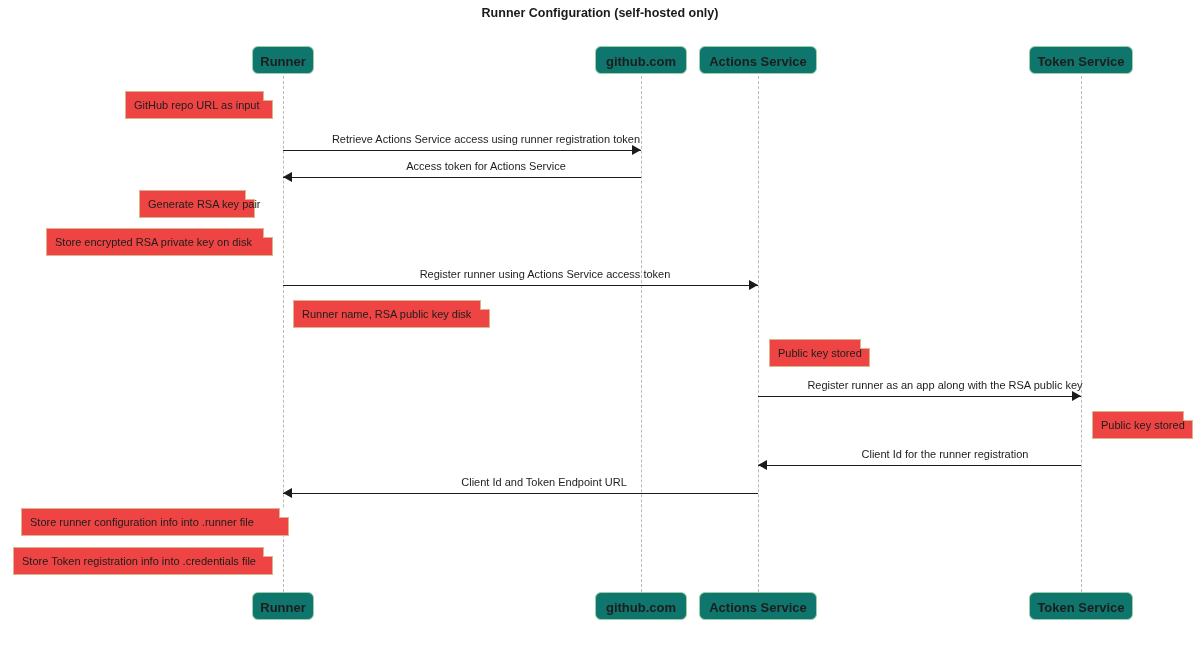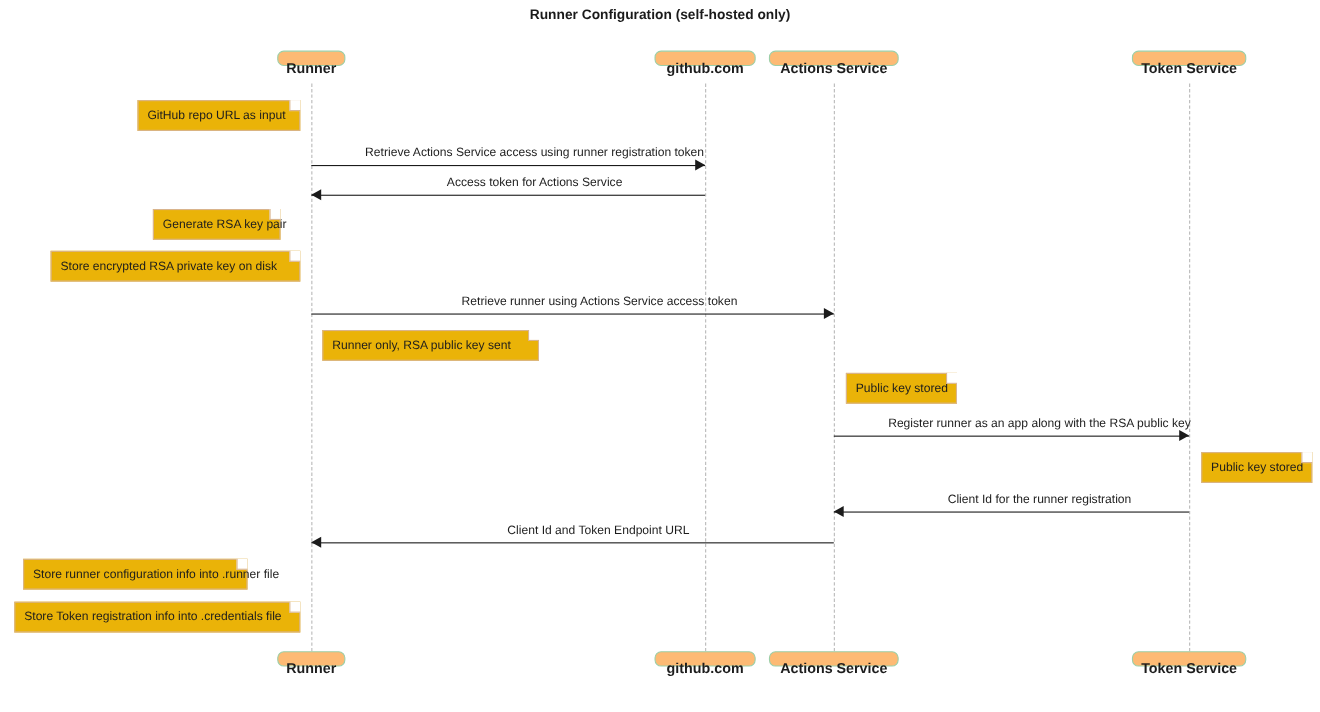--- a/index.html
+++ b/index.html
@@ -29,35 +29,35 @@
     color: #1a1a1a;
   }
   .lifeline {
     position: absolute;
     width: 0;
     border-left: 1px dashed #b9b9b9;
   }
   .actor {
     position: absolute;
     box-sizing: border-box;
-    background: #fdba74;
+    background: #0f766e;
     border: 1px solid #9ccfa8;
     border-radius: 6px;
     color: #1d1d1d;
     font-size: 13px;
     font-weight: bold;
     text-align: center;
     line-height: 30px;
-    height: 14px;
+    height: 28px;
     white-space: nowrap;
   }
   .note {
     position: absolute;
     box-sizing: border-box;
-    background: #eab308;
+    background: #ef4444;
     border: 1px solid #d9b48c;
     color: #1d1d1d;
     font-size: 11px;
     line-height: 26px;
     height: 28px;
     padding: 0 8px;
     white-space: nowrap;
   }
   .note::after {
     content: "";
@@ -111,39 +111,39 @@
     </div>
   <div id="messages">
       <div class="msg-line" style="left: 283px; top: 150px; width: 358px;"></div>
       <div class="msg-head right" style="top: 145px; left: 632px;"></div>
       <div class="msg-label" style="left: 462px; top: 133px;">Retrieve Actions Service access using runner registration token</div>
       <div class="msg-line" style="left: 283px; top: 177px; width: 358px;"></div>
       <div class="msg-head left" style="top: 172px; left: 283px;"></div>
       <div class="msg-label" style="left: 462px; top: 160px;">Access token for Actions Service</div>
       <div class="msg-line" style="left: 283px; top: 285px; width: 475px;"></div>
       <div class="msg-head right" style="top: 280px; left: 749px;"></div>
-      <div class="msg-label" style="left: 521px; top: 268px;">Retrieve runner using Actions Service access token</div>
+      <div class="msg-label" style="left: 521px; top: 268px;">Register runner using Actions Service access token</div>
       <div class="msg-line" style="left: 758px; top: 396px; width: 323px;"></div>
       <div class="msg-head right" style="top: 391px; left: 1072px;"></div>
       <div class="msg-label" style="left: 921px; top: 379px;">Register runner as an app along with the RSA public key</div>
       <div class="msg-line" style="left: 758px; top: 465px; width: 323px;"></div>
       <div class="msg-head left" style="top: 460px; left: 758px;"></div>
       <div class="msg-label" style="left: 921px; top: 448px;">Client Id for the runner registration</div>
       <div class="msg-line" style="left: 283px; top: 493px; width: 475px;"></div>
       <div class="msg-head left" style="top: 488px; left: 283px;"></div>
       <div class="msg-label" style="left: 520px; top: 476px;">Client Id and Token Endpoint URL</div>
     </div>
   <div id="notes">
       <div class="note" style="left: 125px; top: 91px; width: 148px;">GitHub repo URL as input</div>
       <div class="note" style="left: 139px; top: 190px; width: 116px;">Generate RSA key pair</div>
       <div class="note" style="left: 46px; top: 228px; width: 227px;">Store encrypted RSA private key on disk</div>
-      <div class="note" style="left: 293px; top: 300px; width: 197px;">Runner only, RSA public key sent</div>
+      <div class="note" style="left: 293px; top: 300px; width: 197px;">Runner name, RSA public key disk</div>
       <div class="note" style="left: 769px; top: 339px; width: 101px;">Public key stored</div>
       <div class="note" style="left: 1092px; top: 411px; width: 101px;">Public key stored</div>
-      <div class="note" style="left: 21px; top: 508px; width: 204px;">Store runner configuration info into .runner file</div>
+      <div class="note" style="left: 21px; top: 508px; width: 268px;">Store runner configuration info into .runner file</div>
       <div class="note" style="left: 13px; top: 547px; width: 260px;">Store Token registration info into .credentials file</div>
     </div>
   <div id="actors">
       <div class="actor" style="left: 252px; top: 46px; width: 62px;">Runner</div>
       <div class="actor" style="left: 252px; top: 592px; width: 62px;">Runner</div>
       <div class="actor" style="left: 595px; top: 46px; width: 92px;">github.com</div>
       <div class="actor" style="left: 595px; top: 592px; width: 92px;">github.com</div>
       <div class="actor" style="left: 699px; top: 46px; width: 118px;">Actions Service</div>
       <div class="actor" style="left: 699px; top: 592px; width: 118px;">Actions Service</div>
       <div class="actor" style="left: 1029px; top: 46px; width: 104px;">Token Service</div>

